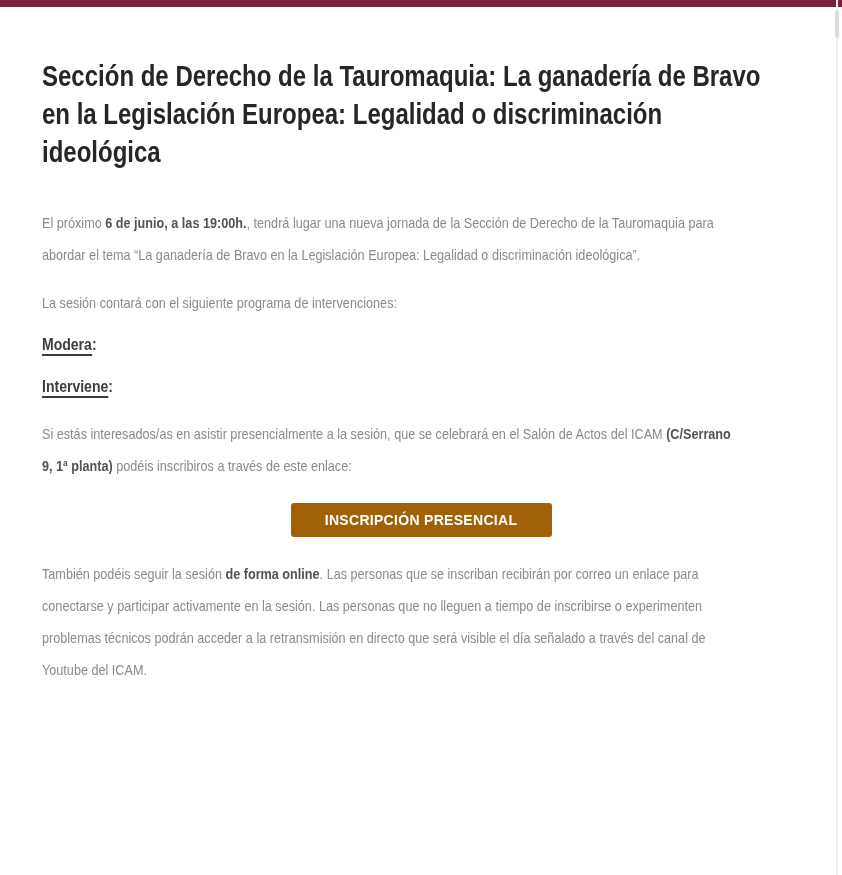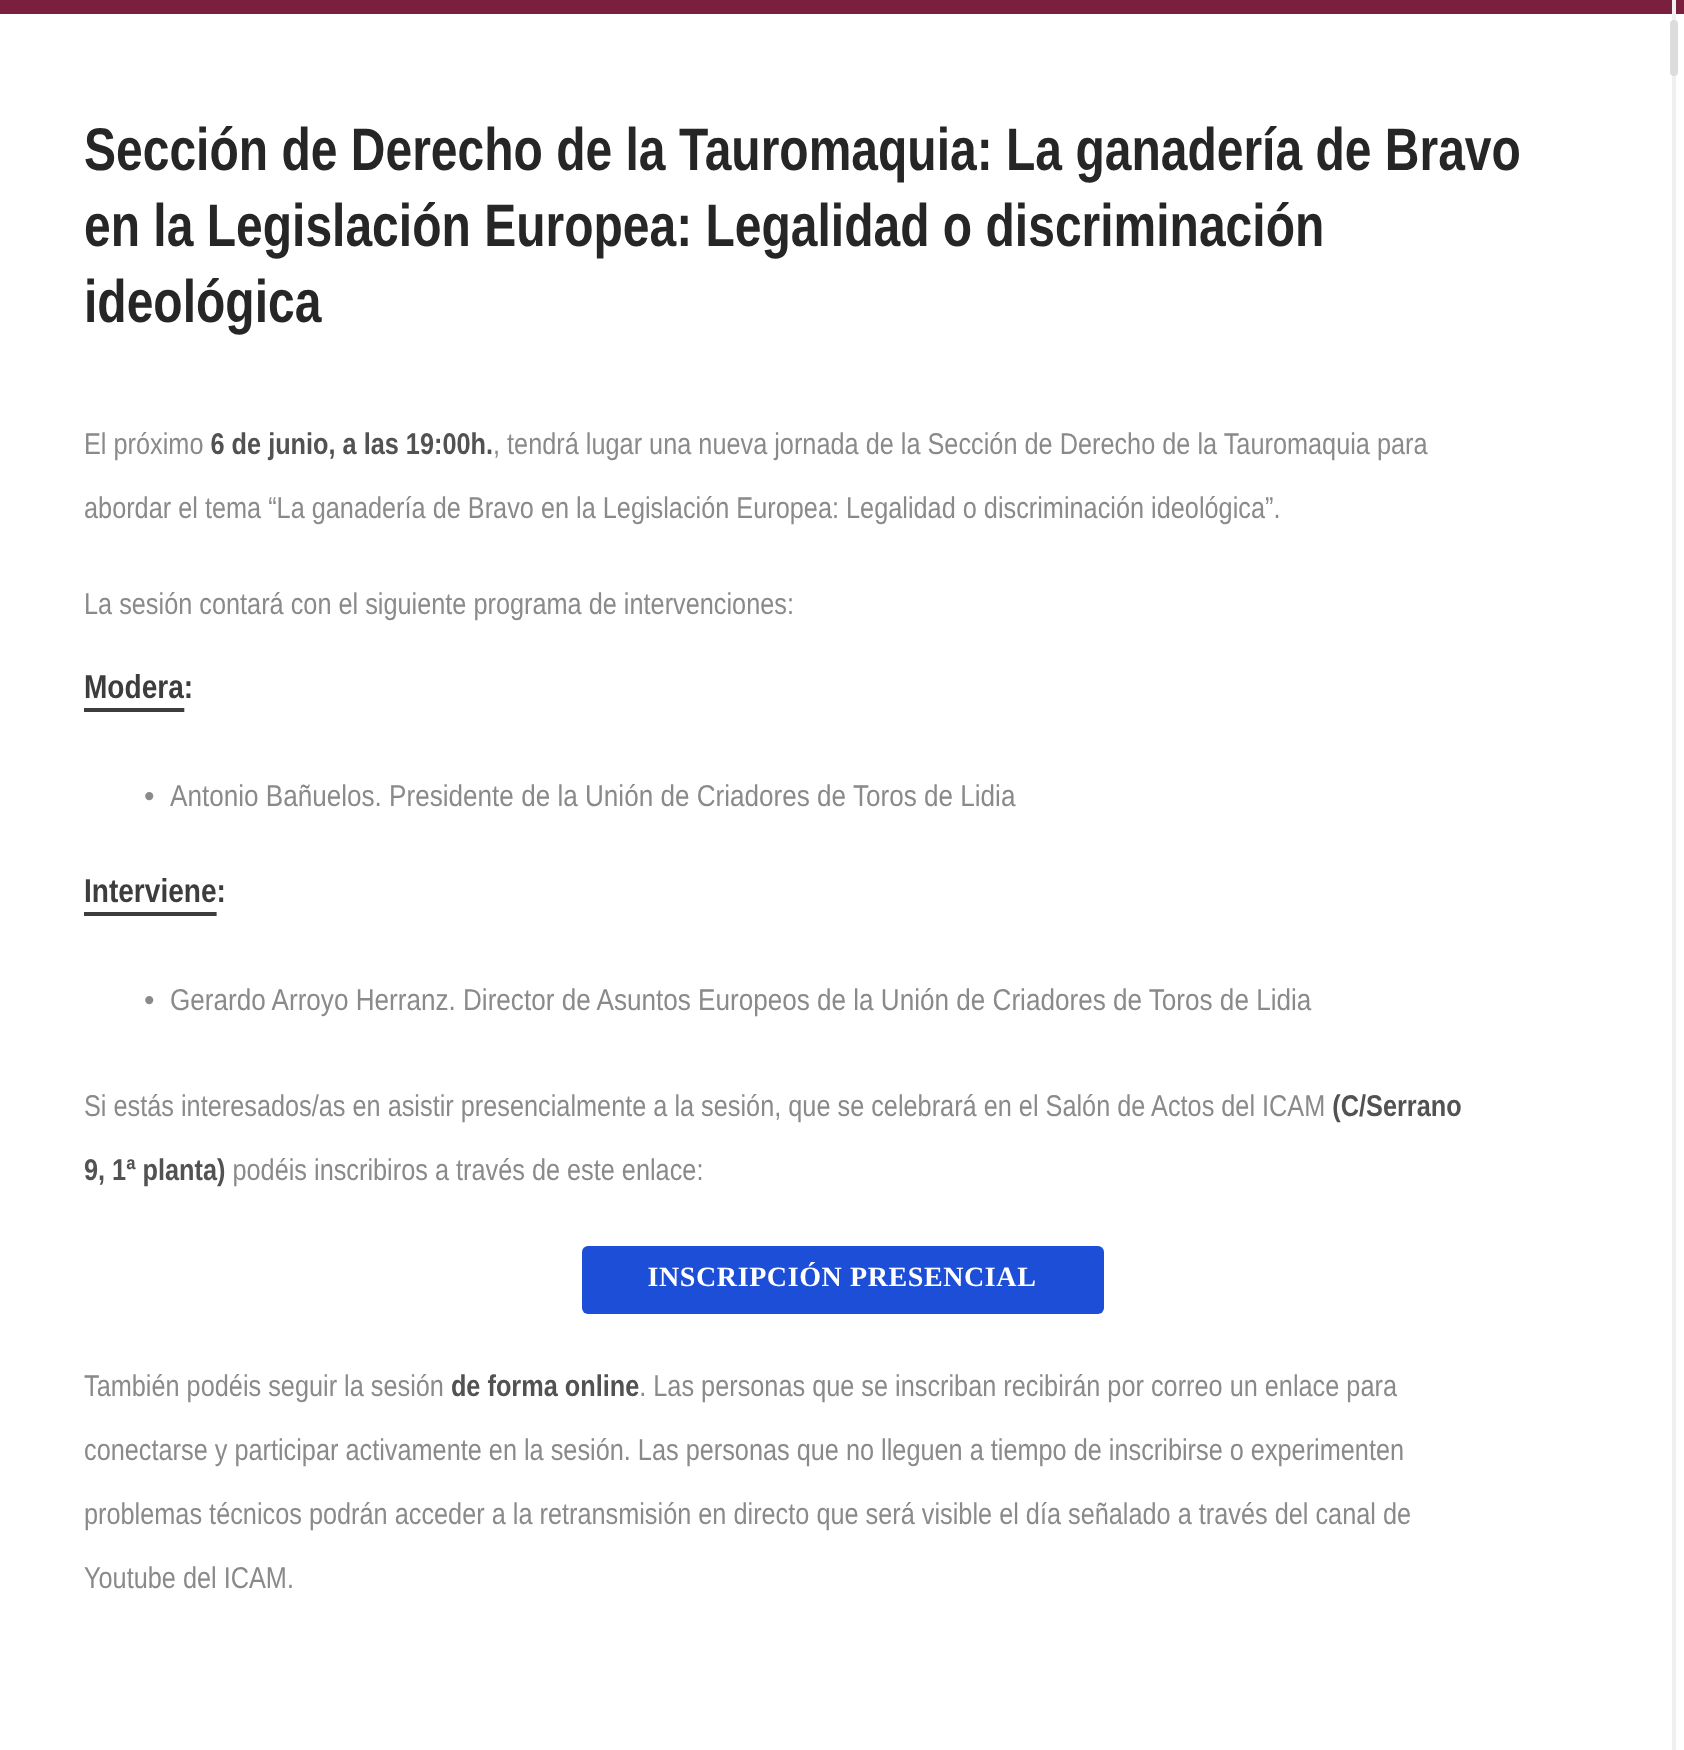--- a/index.html
+++ b/index.html
@@ -66,24 +66,24 @@
     color: #8a8a8a;
   }
 
   .mt-presencial { margin-top: 21px; }
   .mt-online     { margin-top: 21px; }
 
   .cta-button {
     display: block;
     margin: 21px auto 0 auto;
     width: 261px; height: 34px;
-    background: #1d4ed8;
+    background: #a16207;
     border: none; border-radius: 3px;
     color: #ffffff;
-    font-family: Liberation Serif, serif;
+    font-family: Liberation Sans, sans-serif;
     font-size: 14px; font-weight: 700;
     letter-spacing: 0.3px;
     line-height: 34px; text-align: center;
     cursor: pointer;
   }
   .cta-button.online { margin-top: 11px; }
 
   .scrollbar-track {
     position: absolute; top: 0; right: 4px;
     width: 2px; height: 100%;
@@ -106,29 +106,23 @@
 en la Legislación Europea: Legalidad o discriminación
 ideológica</h1>
 
   <p class="body-text cond mt-intro"><span>El próximo </span><span class="b">6 de junio, a las 19:00h.</span><span>, tendrá lugar una nueva jornada de la Sección de Derecho de la Tauromaquia para
 abordar el tema “La ganadería de Bravo en la Legislación Europea: Legalidad o discriminación ideológica”.</span></p>
 
   <p class="body-text cond mt-lead">La sesión contará con el siguiente programa de intervenciones:</p>
 
   <h2 class="section-heading"><span class="u">Modera</span><span>:</span></h2>
 
-  <ul class="speaker-list">
-    <li><span class="cond-i">Antonio Bañuelos. Presidente de la Unión de Criadores de Toros de Lidia</span></li>
-  </ul>
 
   <h2 class="section-heading mt-interviene"><span class="u">Interviene</span><span>:</span></h2>
 
-  <ul class="speaker-list">
-    <li><span class="cond-i">Gerardo Arroyo Herranz. Director de Asuntos Europeos de la Unión de Criadores de Toros de Lidia</span></li>
-  </ul>
 
   <p class="body-text cond mt-presencial"><span>Si estás interesados/as en asistir presencialmente a la sesión, que se celebrará en el Salón de Actos del ICAM </span><span class="b">(C/Serrano
 9, 1ª planta)</span><span> podéis inscribiros a través de este enlace:</span></p>
 
   <button class="cta-button presencial">INSCRIPCIÓN PRESENCIAL</button>
 
   <p class="body-text cond mt-online"><span>También podéis seguir la sesión </span><span class="b">de forma online</span><span>. Las personas que se inscriban recibirán por correo un enlace para
 conectarse y participar activamente en la sesión. Las personas que no lleguen a tiempo de inscribirse o experimenten
 problemas técnicos podrán acceder a la retransmisión en directo que será visible el día señalado a través del canal de
 Youtube del ICAM.</span></p>

